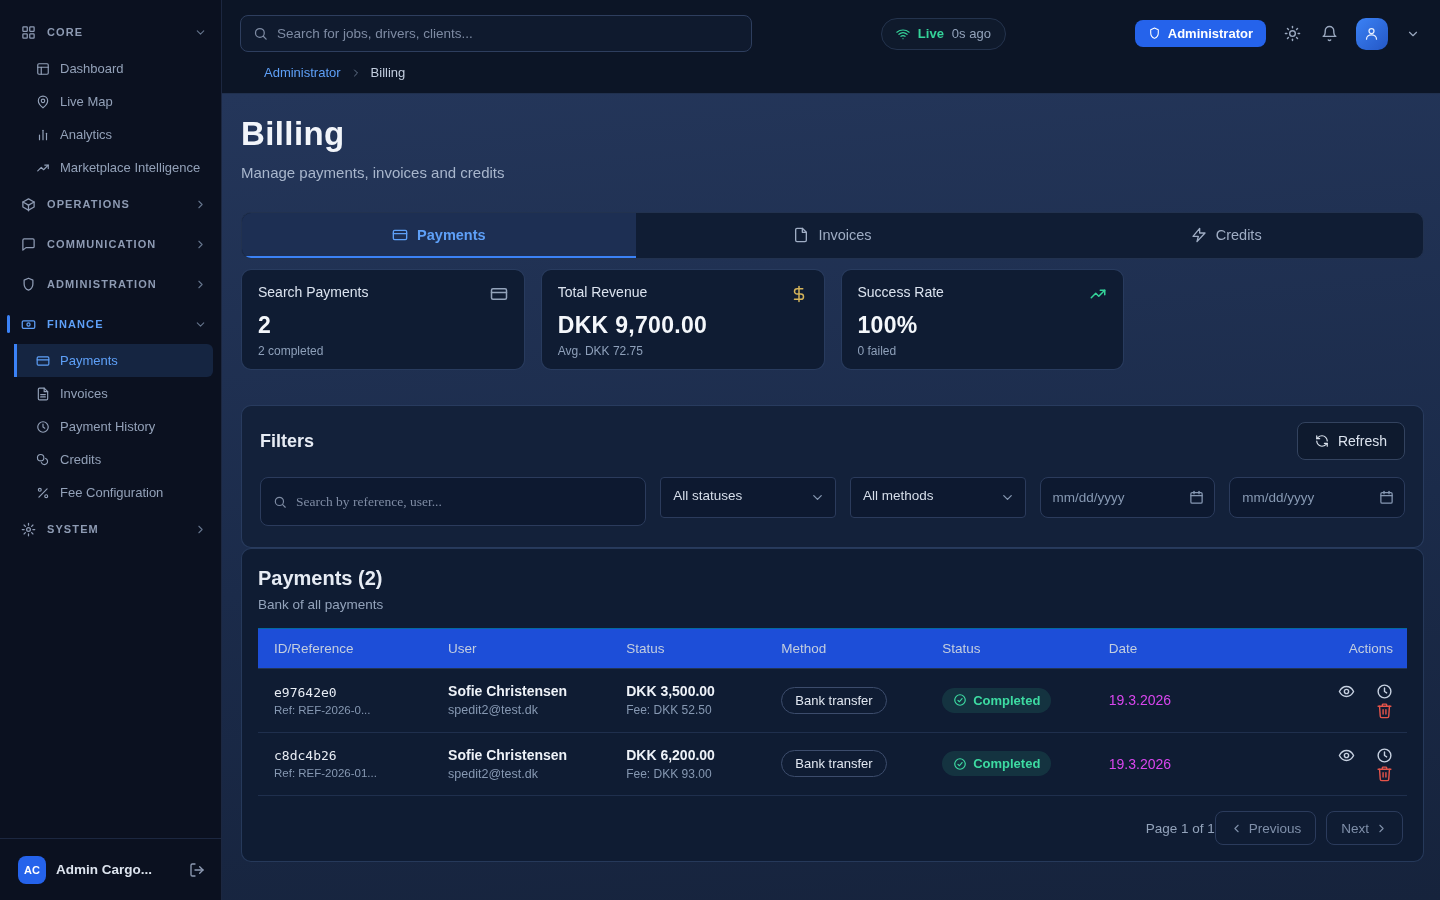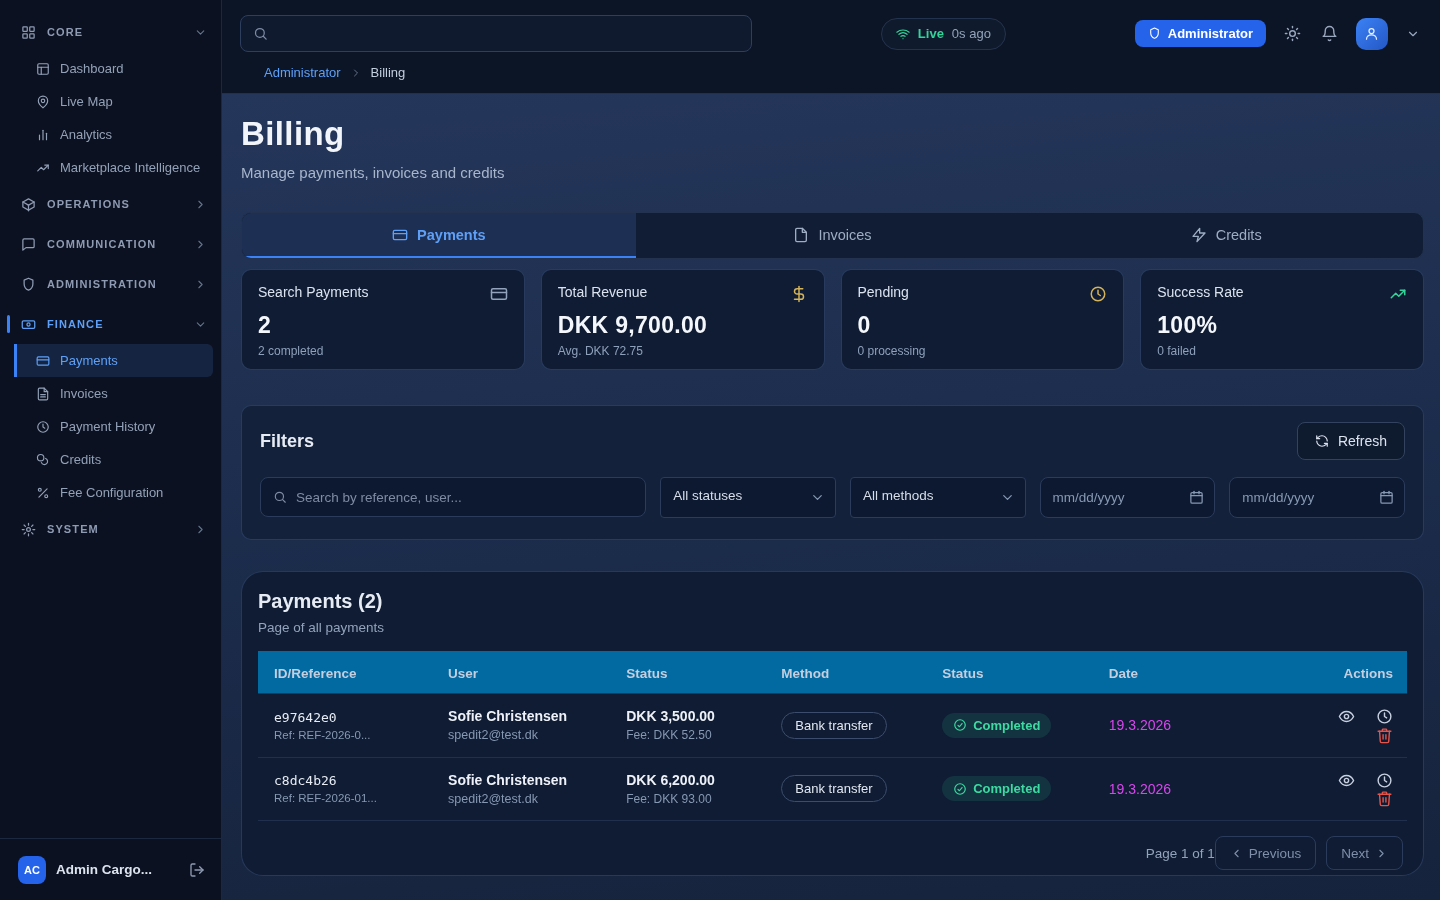--- a/index.html
+++ b/index.html
@@ -71,36 +71,36 @@
   .stat-value{margin-top:9px;font-size:23px;font-weight:700;color:#f4f7fb;letter-spacing:.3px;}
   .stat-sub{margin-top:5px;font-size:12px;color:#8ea0ba;}
 
   
   .filters-card{margin-top:35px;background:var(--card2);border:1px solid rgba(62,85,130,.5);border-radius:10px;padding:16px 18px 21px;}
   .filters-head{display:flex;align-items:center;justify-content:space-between;}
   .filters-title{font-size:18px;font-weight:700;}
   .refresh-btn{display:flex;align-items:center;gap:9px;height:38px;padding:0 17px;background:#0e1a2e;border:1px solid #33435f;border-radius:8px;color:#dbe3ee;font-size:14px;font-family:inherit;cursor:pointer;}
   .refresh-btn .ic{width:14px;height:14px;}
   .filters-controls{margin-top:17px;display:flex;gap:14px;}
-  .f-search{flex:2.05;height:40px;background:#0d1930;border:1px solid var(--border);border-radius:8px;display:flex;align-items:center;gap:9px;padding:0 12px;color:var(--dim2);}
+  .f-search{flex:2.05;height:49px;background:#0d1930;border:1px solid var(--border);border-radius:8px;display:flex;align-items:center;gap:9px;padding:0 12px;color:var(--dim2);font-family:Liberation Serif, serif;}
   .f-search .ic{width:14px;height:14px;}
   .f-search input{flex:1;background:transparent;border:none;outline:none;color:#dbe3ef;font-size:13.5px;font-family:inherit;}
   .f-search input::placeholder{color:var(--dim2);}
   .f-select,.f-date{flex:1;position:relative;}
   .f-select select{width:100%;height:41px;appearance:none;-webkit-appearance:none;background:#0d1930;border:1px solid var(--border);border-radius:4px;color:#d6deea;font-size:13.5px;padding:0 30px 4px 12px;font-family:inherit;outline:none;cursor:pointer;}
   .abs-ic{position:absolute;right:11px;top:13px;width:15px;height:15px;color:#8698b2;pointer-events:none;}
   .f-date input{width:100%;height:41px;background:#0d1930;border:1px solid var(--border);border-radius:8px;color:#93a3bb;font-size:13.5px;padding:0 34px 0 12px;font-family:inherit;outline:none;}
   .f-date input::placeholder{color:#8698b2;}
 
   
-  .payments-card{margin-top:31px;background:var(--card);border:1px solid rgba(62,85,130,.5);border-radius:22px;padding:18px 16px 5px;}
+  .payments-card{margin-top:0;background:var(--card);border:1px solid rgba(62,85,130,.5);border-radius:10px;padding:18px 16px 16px;}
   .pc-title{font-size:20px;font-weight:700;}
   .pc-sub{margin-top:7px;font-size:13.5px;color:var(--dim);}
   table{width:100%;border-collapse:collapse;margin-top:16px;}
-  thead th{background:#0369a1;font-size:13.5px;font-weight:700;color:#c3cedf;text-align:left;padding:12px;border-top:3px solid #0369a1;border-bottom:1px solid #233553;}
+  thead th{background:#1d4ed8;font-size:13.5px;font-weight:400;color:#c3cedf;text-align:left;padding:12px;border-top:1px solid #0369a1;border-bottom:1px solid #233553;}
   thead th:first-child,tbody td:first-child{padding-left:16px;}
   th.col-actions,td.cell-actions{text-align:right;padding-right:14px;}
   tbody td{padding:13px 12px;border-bottom:1px solid #1f2f4d;vertical-align:middle;}
   .cell-id{font-family:"DejaVu Sans Mono",monospace;font-size:13px;color:#e7ecf4;}
   .cell-ref{margin-top:4px;font-size:11.5px;color:#8698b2;white-space:nowrap;}
   .cell-user{font-size:14px;font-weight:600;color:#eef2f8;}
   .cell-email{margin-top:4px;font-size:12.5px;color:#8698b2;}
   .cell-amt{font-size:14px;font-weight:600;color:#eef2f8;}
   .cell-fee{margin-top:4px;font-size:12px;color:#8698b2;}
   .method-pill{display:inline-block;border:1px solid #3c4c6c;border-radius:999px;padding:5px 13px;font-size:13px;color:#e2e8f2;background:transparent;}
@@ -272,20 +272,21 @@
 </aside>
 
 <div class="main">
   <header class="topbar">
     <div class="topbar-row">
       <div class="searchbox">
         <svg class="ic" viewBox="0 0 24 24">
             <circle cx="11" cy="11" r="7"></circle>
             <line x1="21" y1="21" x2="16.5" y2="16.5"></line>
           </svg>
+        <input type="text" placeholder="Search for jobs, drivers, clients..." style="">
       </div>
       <div class="live-pill">
         <svg class="ic" viewBox="0 0 24 24">
             <path d="M5 12.5a11 11 0 0 1 14 0"></path>
             <path d="M1.5 9a16 16 0 0 1 21 0"></path>
             <path d="M8.5 16a6 6 0 0 1 7 0"></path>
             <circle cx="12" cy="20" r="1" fill="currentColor" stroke="none"></circle>
           </svg>
         <span class="live-label">Live</span>
         <span class="live-ago">0s ago</span>
@@ -383,31 +384,20 @@
           <svg class="ic gold" viewBox="0 0 24 24">
               <line x1="12" y1="2" x2="12" y2="22"></line>
               <path d="M17 5H9.5a3.5 3.5 0 0 0 0 7h5a3.5 3.5 0 0 1 0 7H6"></path>
             </svg>
         </div>
         <div class="stat-value">DKK 9,700.00</div>
         <div class="stat-sub">Avg. DKK 72.75</div>
       </div>
       <div class="stat-card">
         <div class="stat-top">
-          <span>Pending</span>
-          <svg class="ic gold" viewBox="0 0 24 24">
-              <circle cx="12" cy="12" r="9"></circle>
-              <polyline points="12 7 12 12 15 14"></polyline>
-            </svg>
-        </div>
-        <div class="stat-value">0</div>
-        <div class="stat-sub">0 processing</div>
-      </div>
-      <div class="stat-card">
-        <div class="stat-top">
           <span>Success Rate</span>
           <svg class="ic green" viewBox="0 0 24 24">
               <polyline points="3 17 9 11 13 15 21 7"></polyline>
               <polyline points="15 7 21 7 21 13"></polyline>
             </svg>
         </div>
         <div class="stat-value">100%</div>
         <div class="stat-sub">0 failed</div>
       </div>
     </div>
@@ -465,21 +455,21 @@
               <line x1="3" y1="9" x2="21" y2="9"></line>
               <line x1="8" y1="2" x2="8" y2="6"></line>
               <line x1="16" y1="2" x2="16" y2="6"></line>
             </svg>
         </div>
       </div>
     </div>
 
     <div class="payments-card">
       <div class="pc-title">Payments (2)</div>
-      <div class="pc-sub">Page of all payments</div>
+      <div class="pc-sub">Bank of all payments</div>
       <table>
         <colgroup>
           <col style="width:15.5%">
             <col style="width:15.5%">
             <col style="width:13.5%">
             <col style="width:14%">
             <col style="width:14.5%">
             <col style="width:16%">
             <col style="width:11%">
         </colgroup>

